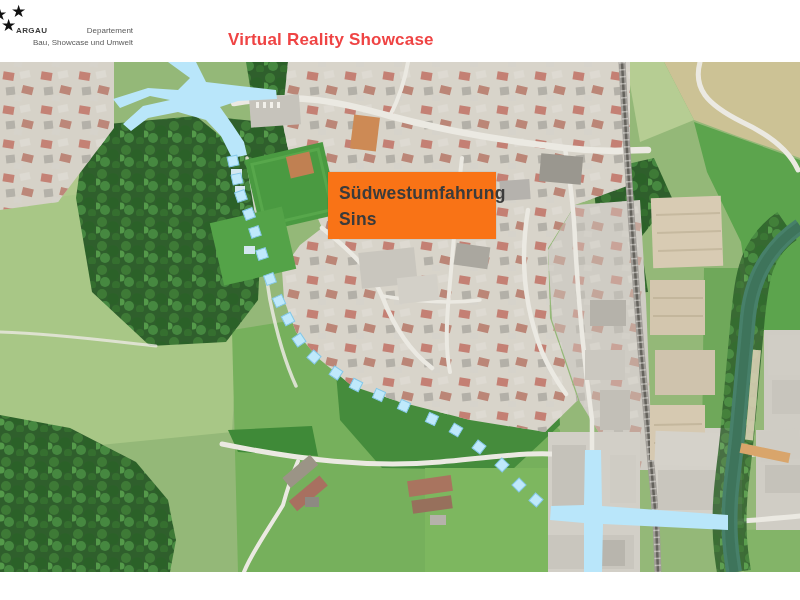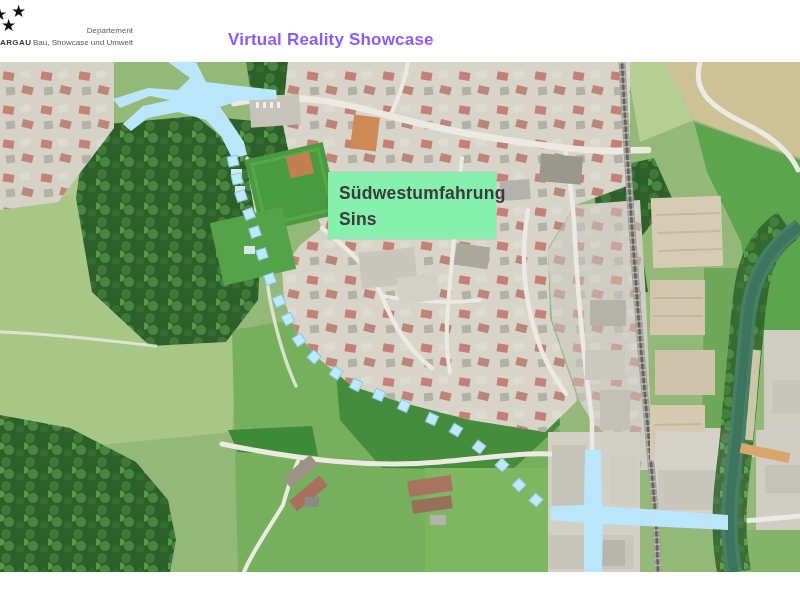--- a/index.html
+++ b/index.html
@@ -4,23 +4,23 @@
 <style>
   html,body{margin:0;padding:0;}
   body{width:800px;height:600px;overflow:hidden;position:relative;background:#fff;
        font-family:"Liberation Sans",sans-serif;}
   .header{position:absolute;left:0;top:0;width:800px;height:62px;background:#fff;}
   .logo{position:absolute;left:0;top:0;width:110px;height:62px;}
   .star{position:absolute;font-size:17px;color:#111;line-height:1;}
   .star.s1{left:-8px;top:6px;}
   .star.s2{left:11px;top:3px;}
   .star.s3{left:1px;top:17px;}
-  .brand{position:absolute;left:0;top:38px;font-size:8px;font-weight:bold;color:#3c3c3c;letter-spacing:.4px;}
+  .brand{position:absolute;left:0;top:26px;font-size:8px;font-weight:bold;color:#3c3c3c;letter-spacing:.4px;padding-left:16px;}
   .dept{position:absolute;left:33px;top:25px;font-size:8px;color:#5a5a5a;line-height:12px;text-align:right;}
-  .title{position:absolute;left:228px;top:30px;font-size:17px;font-weight:bold;color:#8b5cf6;letter-spacing:.2px;}
+  .title{position:absolute;left:228px;top:30px;font-size:17px;font-weight:bold;color:#ef4444;letter-spacing:.2px;}
   .mapwrap{position:absolute;left:0;top:62px;width:800px;height:510px;}
   .project-label{position:absolute;left:328px;top:172px;width:168px;height:67px;
        background:#d6d6d3;color:#3b3b3b;font-size:17.5px;font-weight:bold;
        line-height:26px;padding:8px 0 0 11px;box-sizing:border-box;letter-spacing:.2px;
        box-shadow:0 0 1px rgba(0,0,0,.25);}
   .footer{position:absolute;left:0;top:572px;width:800px;height:28px;background:#fff;}
   svg{display:block;}
 </style>
 </head>
 <body>
@@ -209,18 +209,18 @@
           <rect x="451" y="425" width="10" height="10" fill="#bfe9fb" stroke="#85c8e9" stroke-width="1" transform="rotate(30.8 456 430)"></rect>
           <rect x="474" y="442" width="10" height="10" fill="#bfe9fb" stroke="#85c8e9" stroke-width="1" transform="rotate(37.3 479 447)"></rect>
           <rect x="497" y="460" width="10" height="10" fill="#bfe9fb" stroke="#85c8e9" stroke-width="1" transform="rotate(43.5 502 465)"></rect>
           <rect x="514" y="480" width="10" height="10" fill="#bfe9fb" stroke="#85c8e9" stroke-width="1" transform="rotate(45.8 519 485)"></rect>
           <rect x="531" y="495" width="10" height="10" fill="#bfe9fb" stroke="#85c8e9" stroke-width="1" transform="rotate(41.4 536 500)"></rect>
         </g>
   </g>
 </svg>
 </div>
 
-<div class="project-label" style="background: #86efac; color: rgb(59, 59, 59);">
+<div class="project-label" style="background: #f97316; color: rgb(59, 59, 59);">
   <div>Südwestumfahrung</div>
   <div>Sins</div>
 </div>
 
 <div class="footer"></div>
 
 </body></html>

